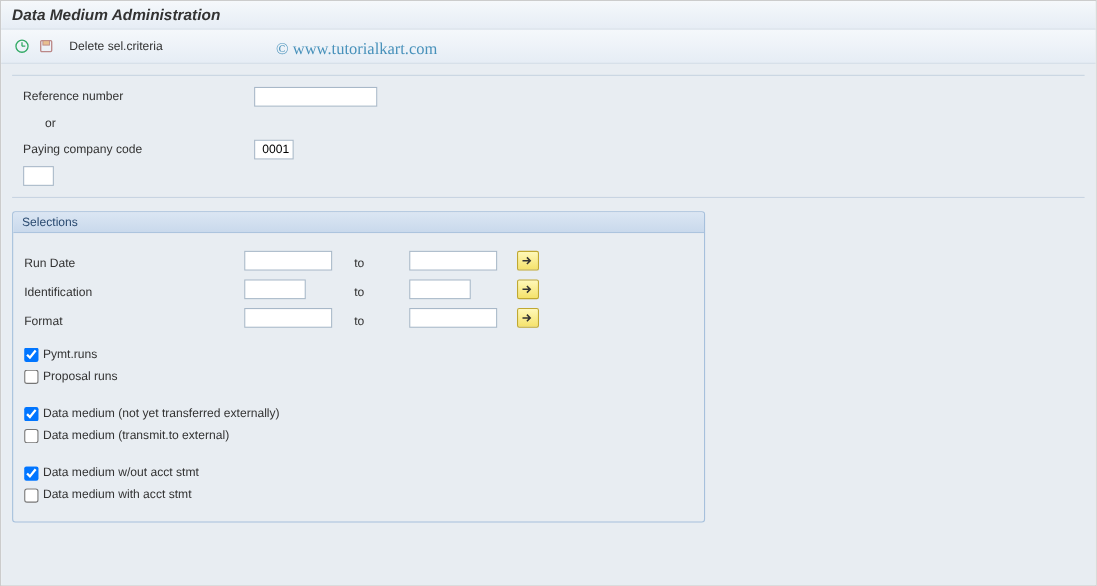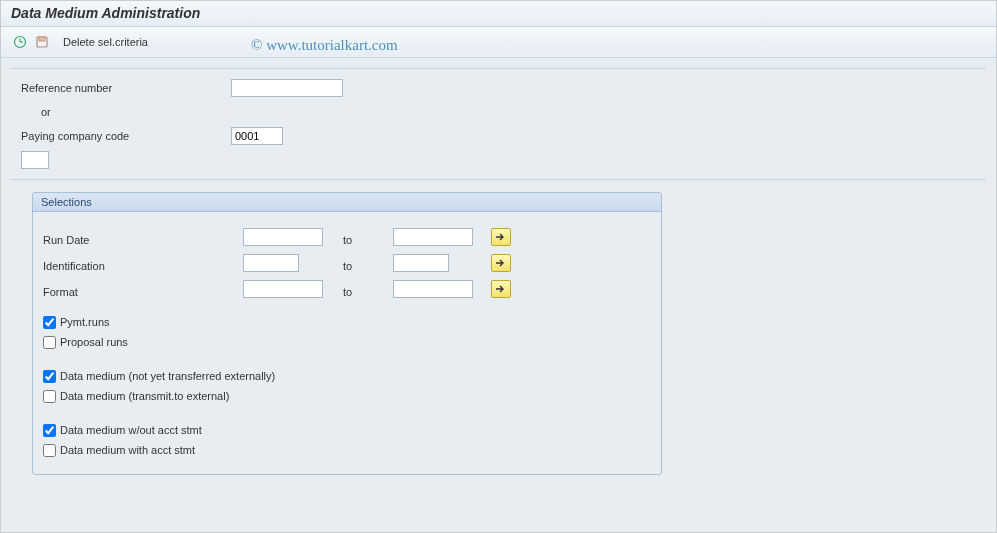--- a/index.html
+++ b/index.html
@@ -77,21 +77,21 @@
     }
     input[type="text"].fld {
       border: 1px solid #a8b8c8;
       height: 18px;
       font-size: 11px;
       padding: 1px 3px;
       background: #fff;
     }
     .fld-lg { width: 112px; }
     .fld-md { width: 80px; }
-    .fld-sm { width: 52px; }
+    .fld-sm { width: 36px; text-align: right; }
     .fld-xs { width: 28px; }
     .to-lbl {
       width: 40px;
       margin: 0 10px 0 20px;
       color: #333;
     }
     .multi-btn {
       width: 20px;
       height: 18px;
       margin-left: 18px;
@@ -103,21 +103,20 @@
       justify-content: center;
       cursor: pointer;
       color: #333;
     }
     .group-box {
       border: 1px solid #a6c0dc;
       background: #e8edf2;
       width: 630px;
       border-radius: 3px;
       padding: 0;
-      margin-left: 21px;
     }
     .group-title {
       background: linear-gradient(to bottom, #dbe6f3, #c9d9ec);
       border-bottom: 1px solid #a6c0dc;
       padding: 3px 8px;
       color: #2a4a70;
       font-size: 11px;
       border-radius: 3px 3px 0 0;
     }
     .group-body {

